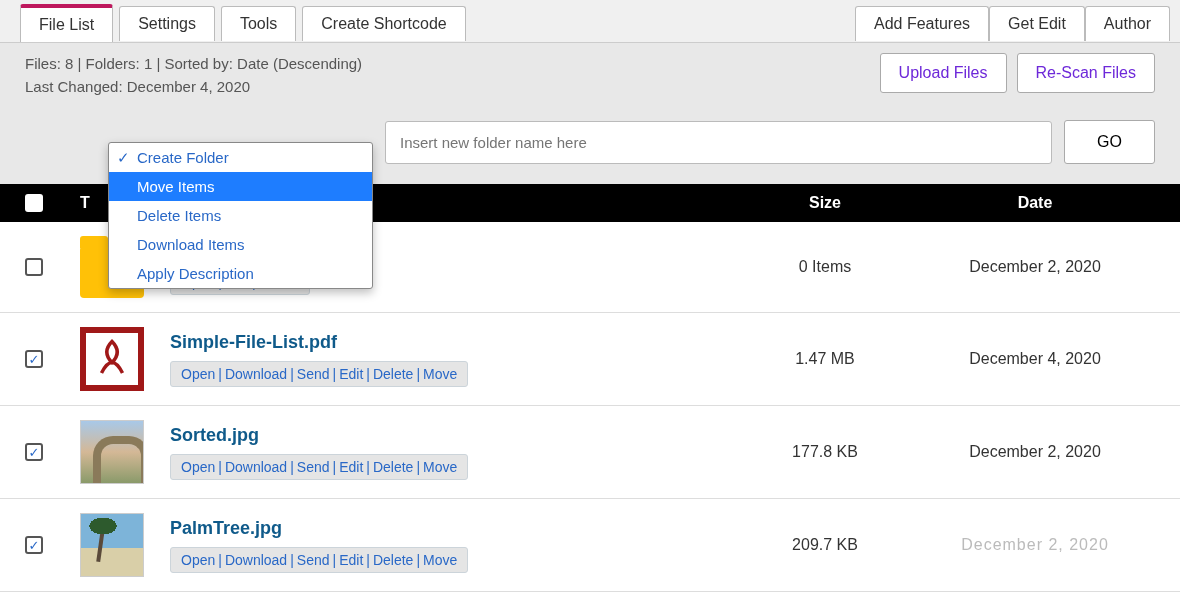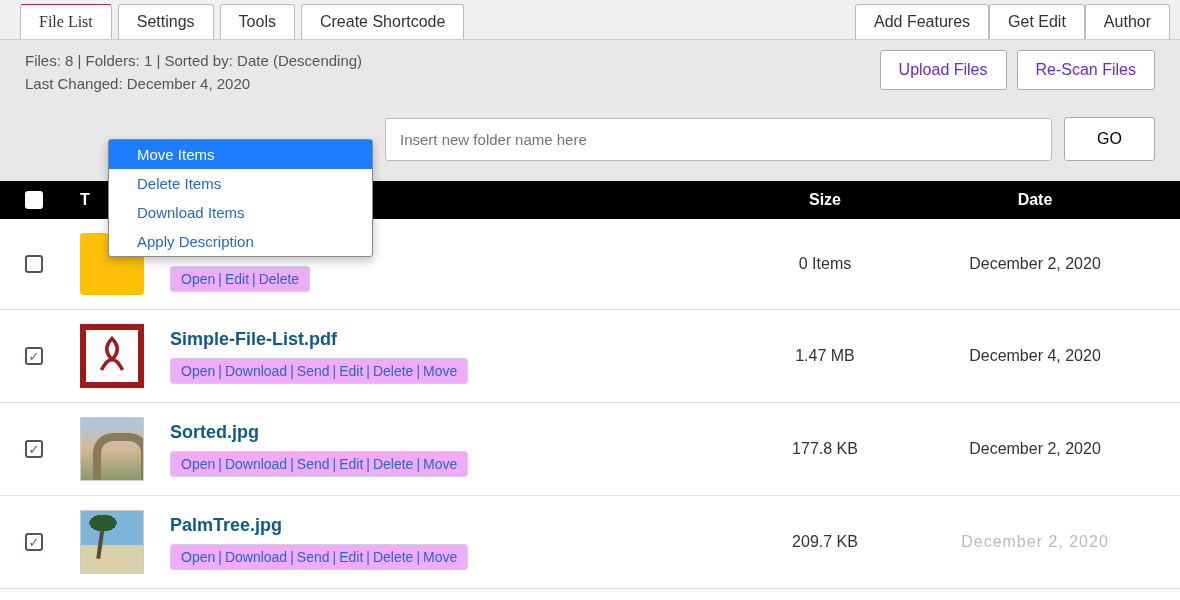--- a/index.html
+++ b/index.html
@@ -28,22 +28,21 @@
       border: 1px solid #bbb;
       border-bottom: none;
       font-size: 16px;
       cursor: pointer;
       color: #333;
       border-radius: 3px 3px 0 0;
       margin-top: 4px;
     }
     .tab.active {
       background: #fff;
-      border-top: 1px solid #be185d;
-      font-family: Liberation Serif, serif;
+      border-top: 4px solid #be185d;
     }
     .tab-group-right {
       margin-left: auto;
       display: flex;
       gap: 0;
       padding-right: 10px;
     }
     .status-bar {
       display: flex;
       justify-content: space-between;
@@ -234,21 +233,21 @@
       border-radius: 50%;
     }
     .filename {
       color: #0f5a8a;
       font-weight: bold;
       font-size: 18px;
       margin-bottom: 8px;
     }
     .file-actions {
       display: inline-block;
-      background: #f0abfc;
+      background: #e5e5e5;
       border: 1px solid #ccd4da;
       padding: 4px 10px;
       border-radius: 3px;
       font-size: 14px;
     }
     .file-actions a {
       color: #2968c7;
       text-decoration: none;
       cursor: pointer;
     }
@@ -286,20 +285,21 @@
     </div>
     <div class="status-buttons">
       <button class="btn">Upload Files</button>
       <button class="btn">Re-Scan Files</button>
     </div>
   </div>
 
   <div class="action-row">
     <div class="dropdown-wrapper">
       <div class="dropdown-menu" id="dropdown-menu-slot">
+          <div class="dropdown-option checked">Create Folder</div>
           <div class="dropdown-option highlighted">Move Items</div>
           <div class="dropdown-option">Delete Items</div>
           <div class="dropdown-option">Download Items</div>
           <div class="dropdown-option">Apply Description</div>
         </div>
     </div>
     <input class="folder-input" placeholder="Insert new folder name here" style="">
     <button class="go-btn">GO</button>
   </div>
 

